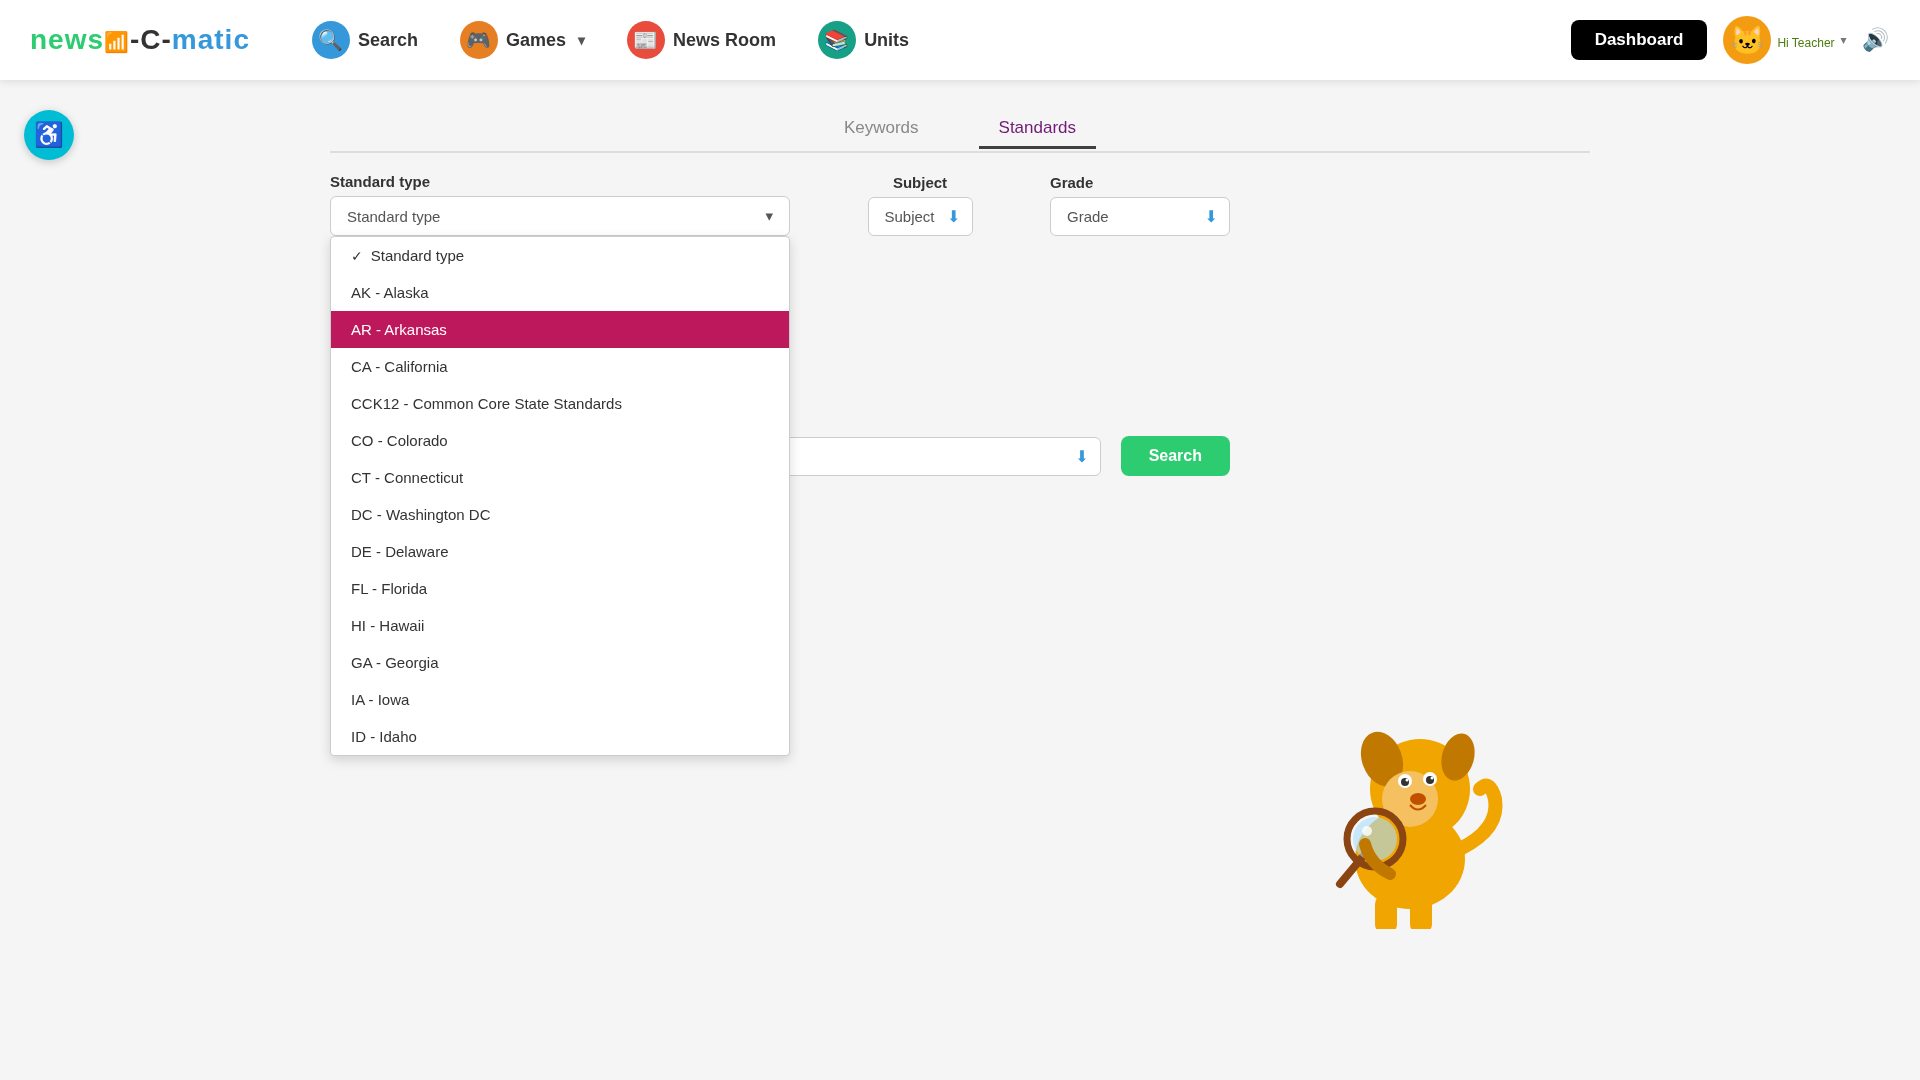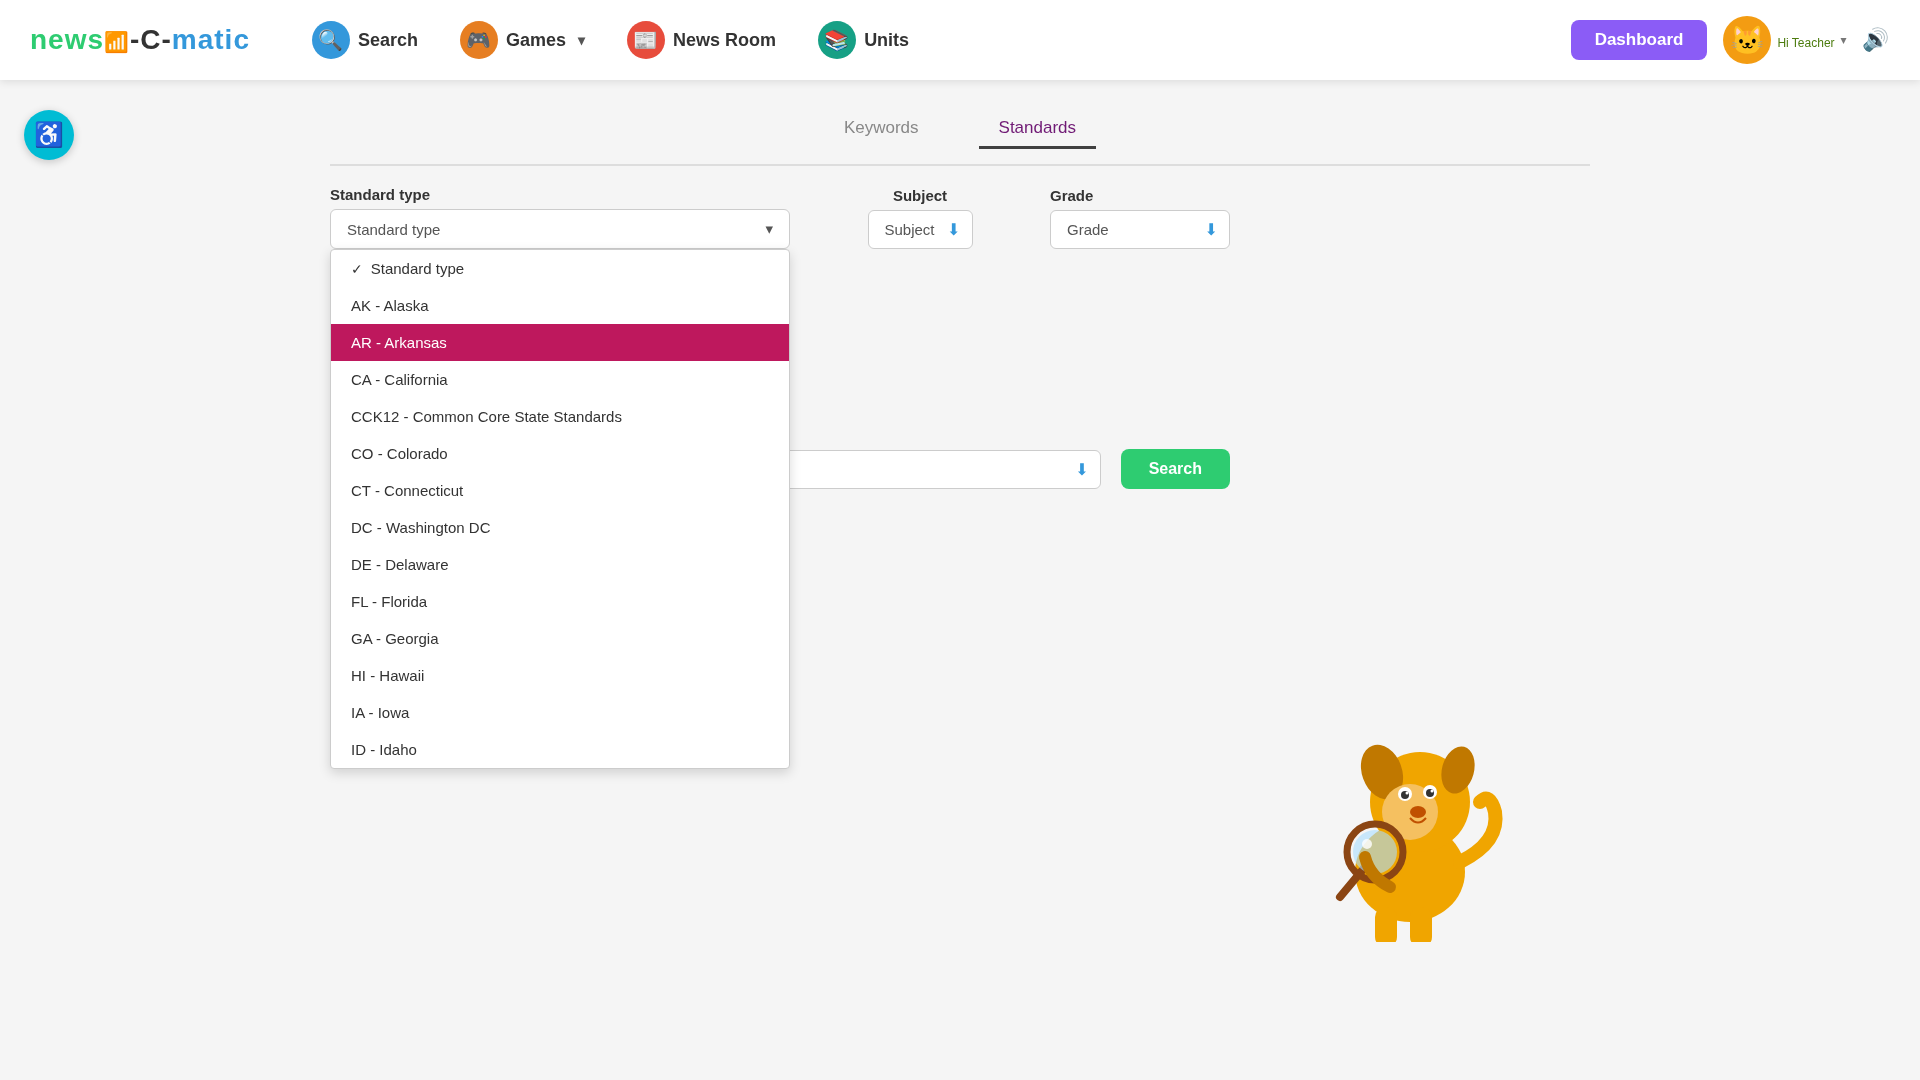--- a/index.html
+++ b/index.html
@@ -66,21 +66,21 @@
     .nav-item-with-arrow { display: flex; align-items: center; }
     .nav-arrow { font-size: 14px; margin-left: 4px; color: #555; }
 
     .header-right {
       display: flex;
       align-items: center;
       gap: 16px;
       margin-left: auto;
     }
     .dashboard-btn {
-      background: #8b5cf6;
+      background: #000000;
       color: #fff;
       border: none;
       border-radius: 8px;
       padding: 10px 24px;
       font-size: 17px;
       font-weight: 700;
       cursor: pointer;
     }
     .user-avatar {
       width: 48px;
@@ -132,21 +132,21 @@
       padding: 30px 20px;
     }
 
     
     .tabs {
       display: flex;
       justify-content: center;
       gap: 40px;
       margin-bottom: 20px;
       border-bottom: 2px solid #ddd;
-      padding-bottom: 17px;
+      padding-bottom: 4px;
     }
     .tab {
       font-size: 17px;
       font-weight: 500;
       color: #888;
       padding: 8px 20px;
       cursor: pointer;
       border-bottom: 3px solid transparent;
       margin-bottom: -2px;
     }
@@ -378,24 +378,24 @@
             <div class="dropdown-item">
               <span>DC - Washington DC</span>
             </div>
             <div class="dropdown-item">
               <span>DE - Delaware</span>
             </div>
             <div class="dropdown-item">
               <span>FL - Florida</span>
             </div>
             <div class="dropdown-item">
+              <span>HI - Hawaii</span>
+            </div>
+            <div class="dropdown-item">
               <span>GA - Georgia</span>
-            </div>
-            <div class="dropdown-item">
-              <span>HI - Hawaii</span>
             </div>
             <div class="dropdown-item">
               <span>IA - Iowa</span>
             </div>
             <div class="dropdown-item">
               <span>ID - Idaho</span>
             </div>
 
           </div>
         </div>

